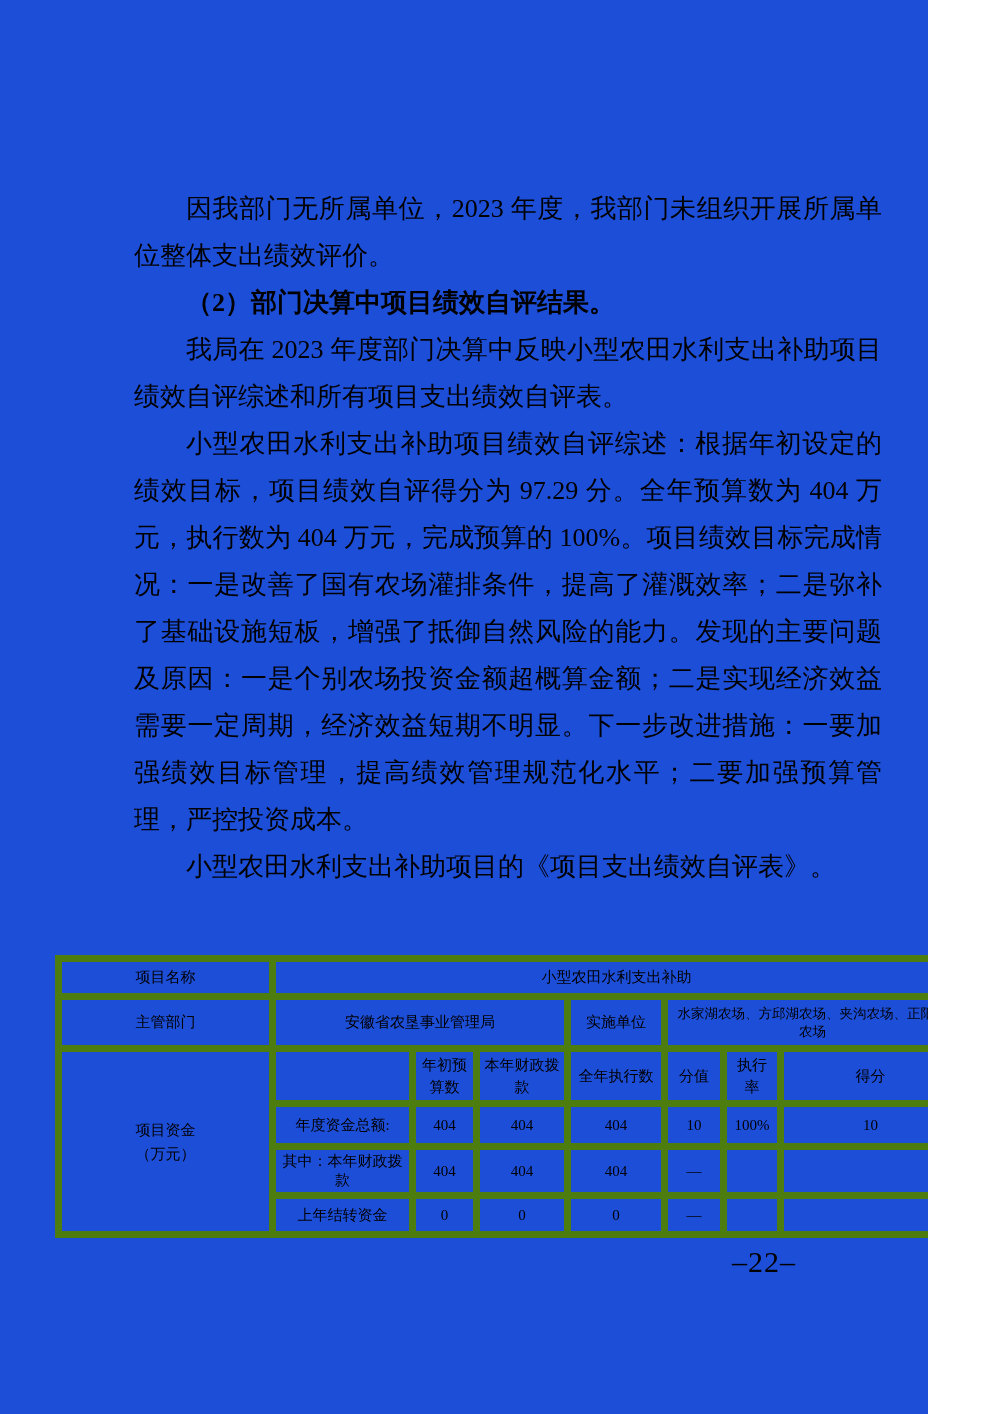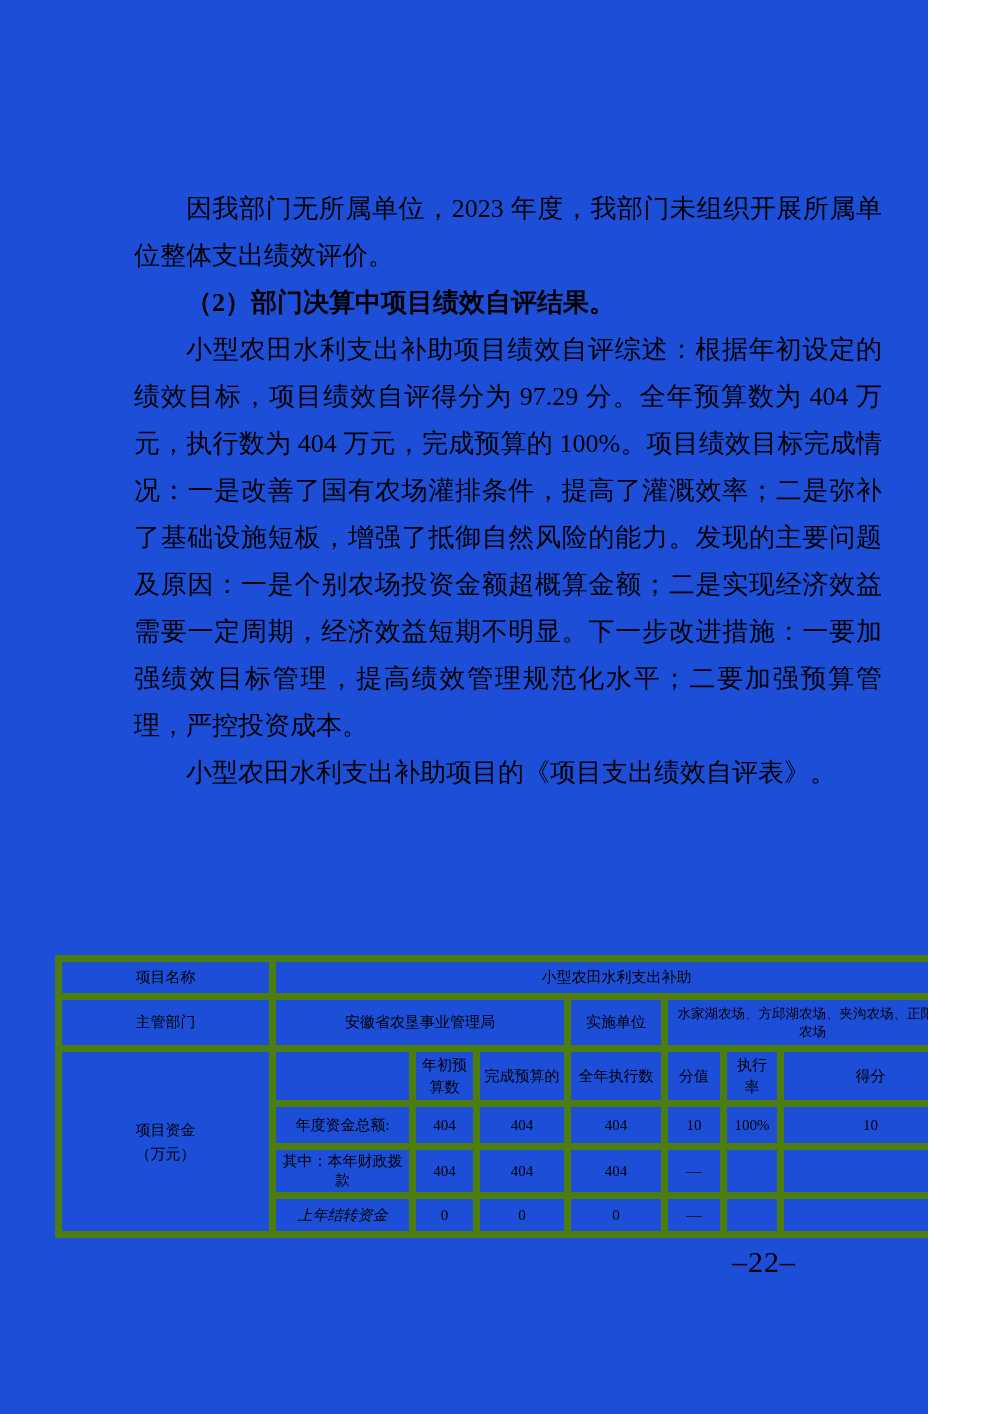--- a/index.html
+++ b/index.html
@@ -69,21 +69,20 @@
     padding: 2px 4px;
     overflow: hidden;
   }
   td.cell-left {
     text-align: left;
     padding-left: 10px;
   }
   td.cell-right {
     text-align: right;
     padding-right: 8px;
-    font-style: italic;
   }
   td.farms-cell {
     font-size: 13.5px;
     padding: 2px 2px;
   }
   td.funds-label-cell {
     white-space: pre-line;
     line-height: 24px;
   }
   td.hdr-narrow {
@@ -103,20 +102,21 @@
   }
 </style>
 </head>
 <body>
 
 <div class="page">
 
   <div class="body-text">
     <p class="para">因我部门无所属单位，2023 年度，我部门未组织开展所属单位整体支出绩效评价。</p>
     <p class="para heading">（2）部门决算中项目绩效自评结果。</p>
+    <p class="para">我局在 2023 年度部门决算中反映小型农田水利支出补助项目绩效自评综述和所有项目支出绩效自评表。</p>
     <p class="para">小型农田水利支出补助项目绩效自评综述：根据年初设定的绩效目标，项目绩效自评得分为 97.29 分。全年预算数为 404 万元，执行数为 404 万元，完成预算的 100%。项目绩效目标完成情况：一是改善了国有农场灌排条件，提高了灌溉效率；二是弥补了基础设施短板，增强了抵御自然风险的能力。发现的主要问题及原因：一是个别农场投资金额超概算金额；二是实现经济效益需要一定周期，经济效益短期不明显。下一步改进措施：一要加强绩效目标管理，提高绩效管理规范化水平；二要加强预算管理，严控投资成本。</p>
     <p class="para">小型农田水利支出补助项目的《项目支出绩效自评表》。</p>
   </div>
 
   <div class="table-subtitle">（2023 年度）</div>
 
   <table class="eval-table">
     <colgroup>
       <col style="width:214px">
       <col style="width:140px">
@@ -136,21 +136,21 @@
         <td>主管部门</td>
         <td colspan="3">安徽省农垦事业管理局</td>
         <td>实施单位</td>
         <td colspan="3" class="farms-cell">水家湖农场、方邱湖农场、夹沟农场、正阳关农场</td>
       </tr>
       <tr style="height:52px">
         <td rowspan="4" class="funds-label-cell">项目资金
 （万元）</td>
         <td></td>
         <td class="hdr-wrap">年初预算数</td>
-        <td class="hdr-wrap">完成预算的</td>
+        <td class="hdr-wrap">本年财政拨款</td>
         <td class="hdr-wrap">全年执行数</td>
         <td class="hdr-wrap">分值</td>
         <td class="hdr-narrow">执行率</td>
         <td class="hdr-wrap">得分</td>
       </tr>
       <tr style="height:43px">
         <td class="cell-left">年度资金总额:</td>
         <td>404</td>
         <td>404</td>
         <td>404</td>

